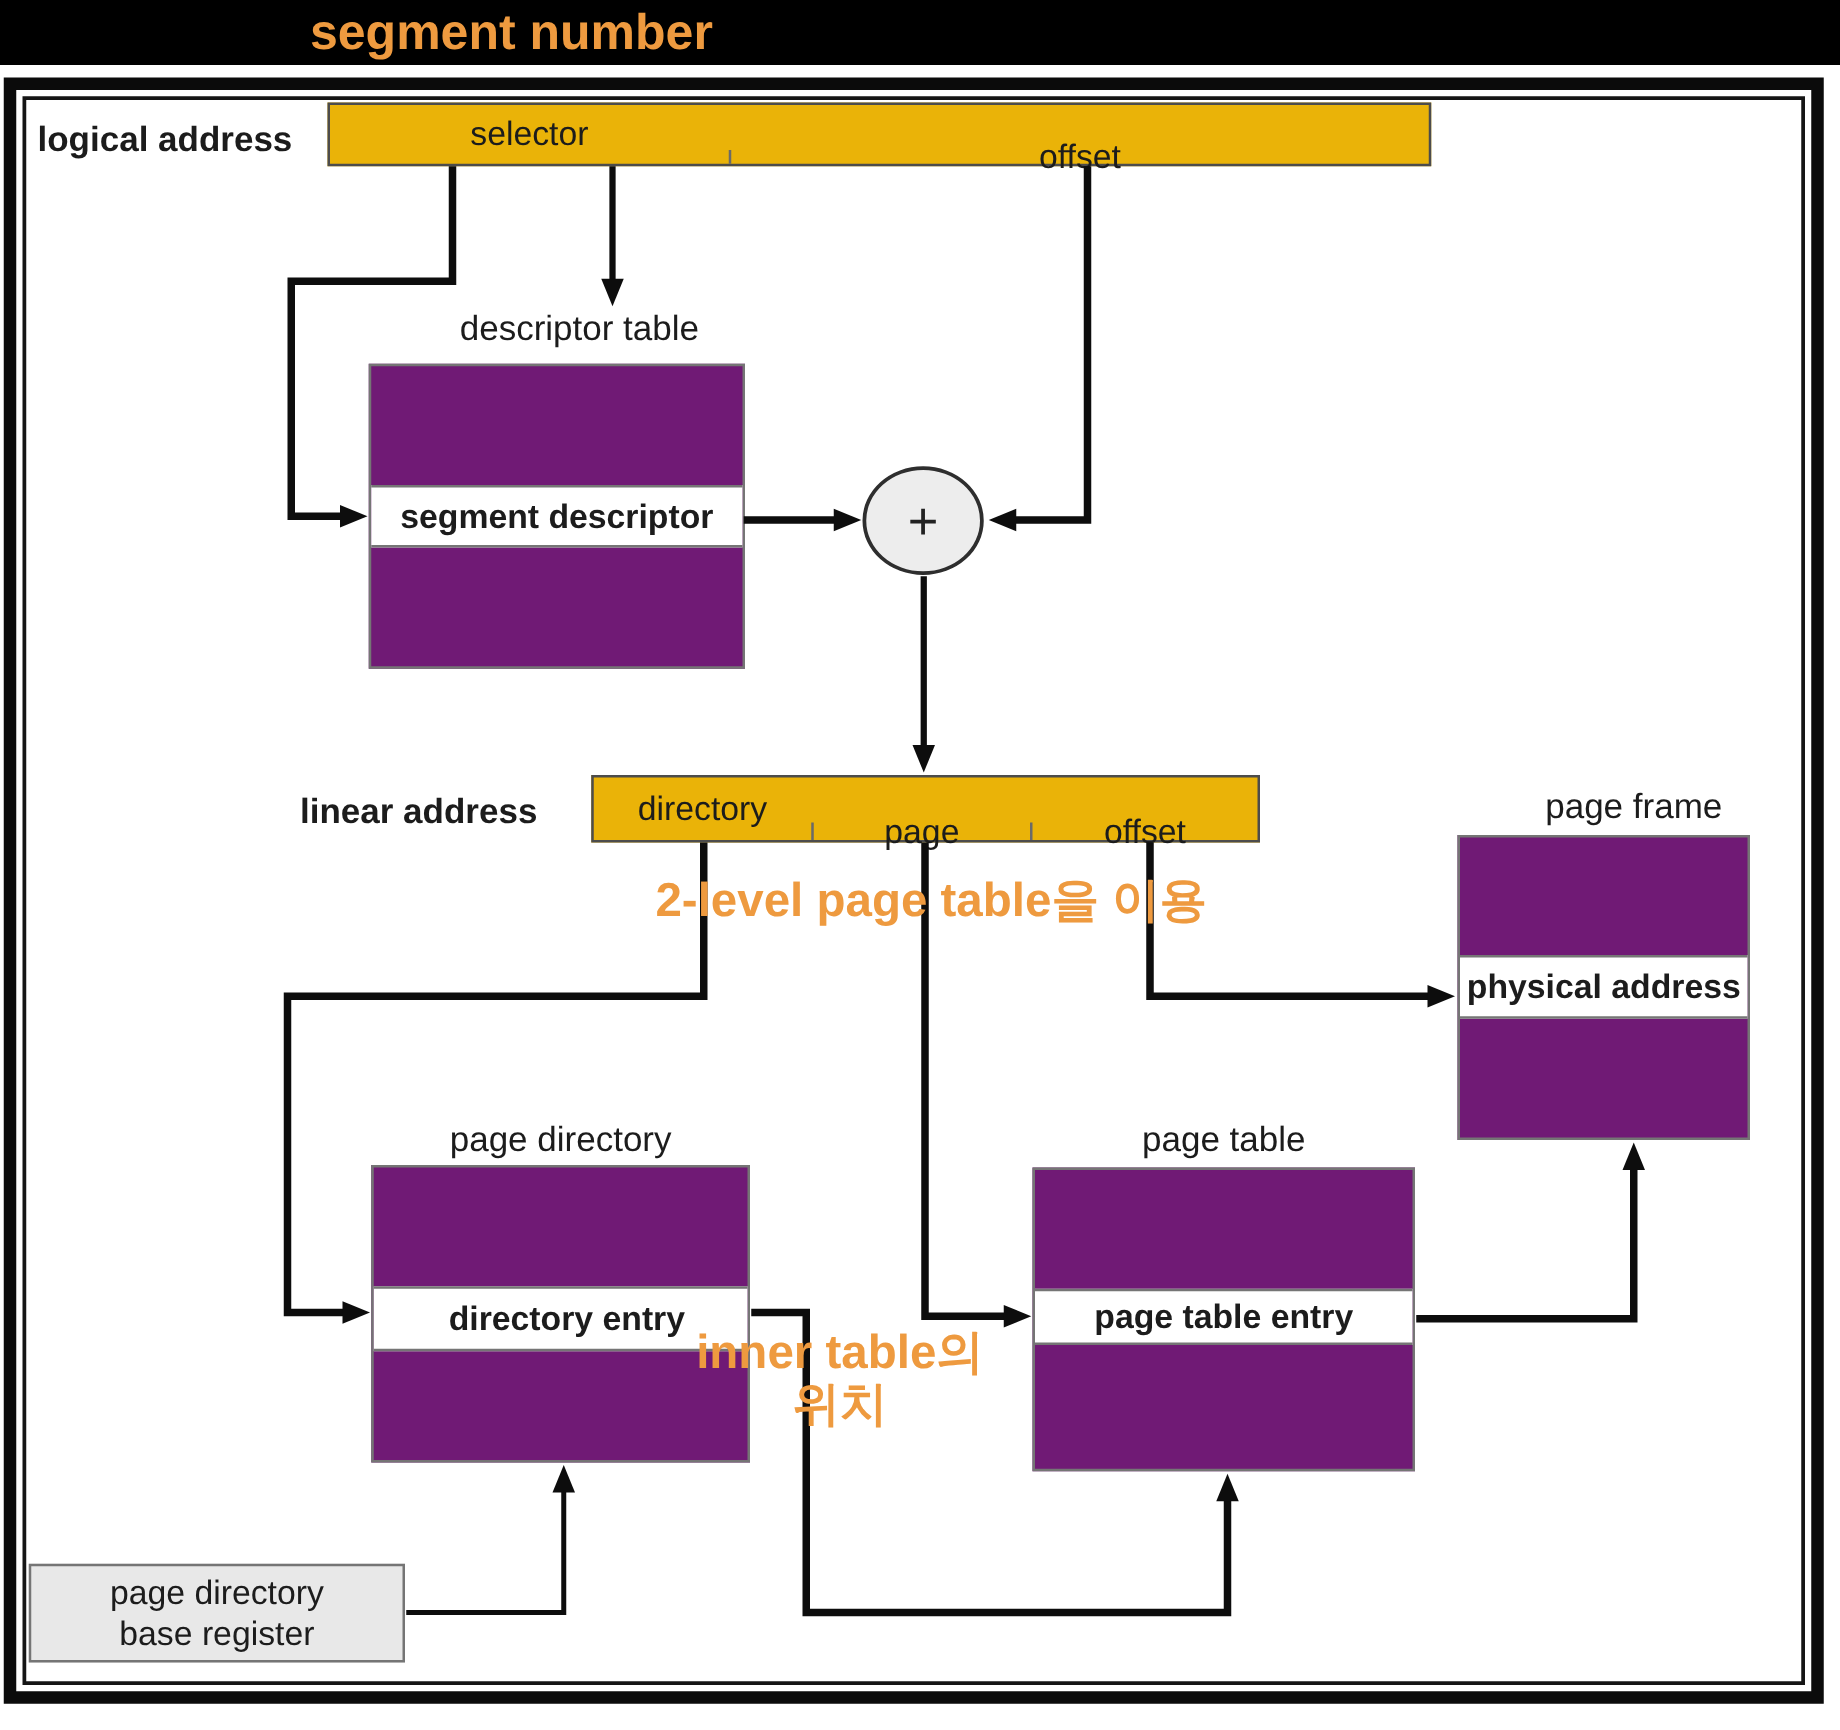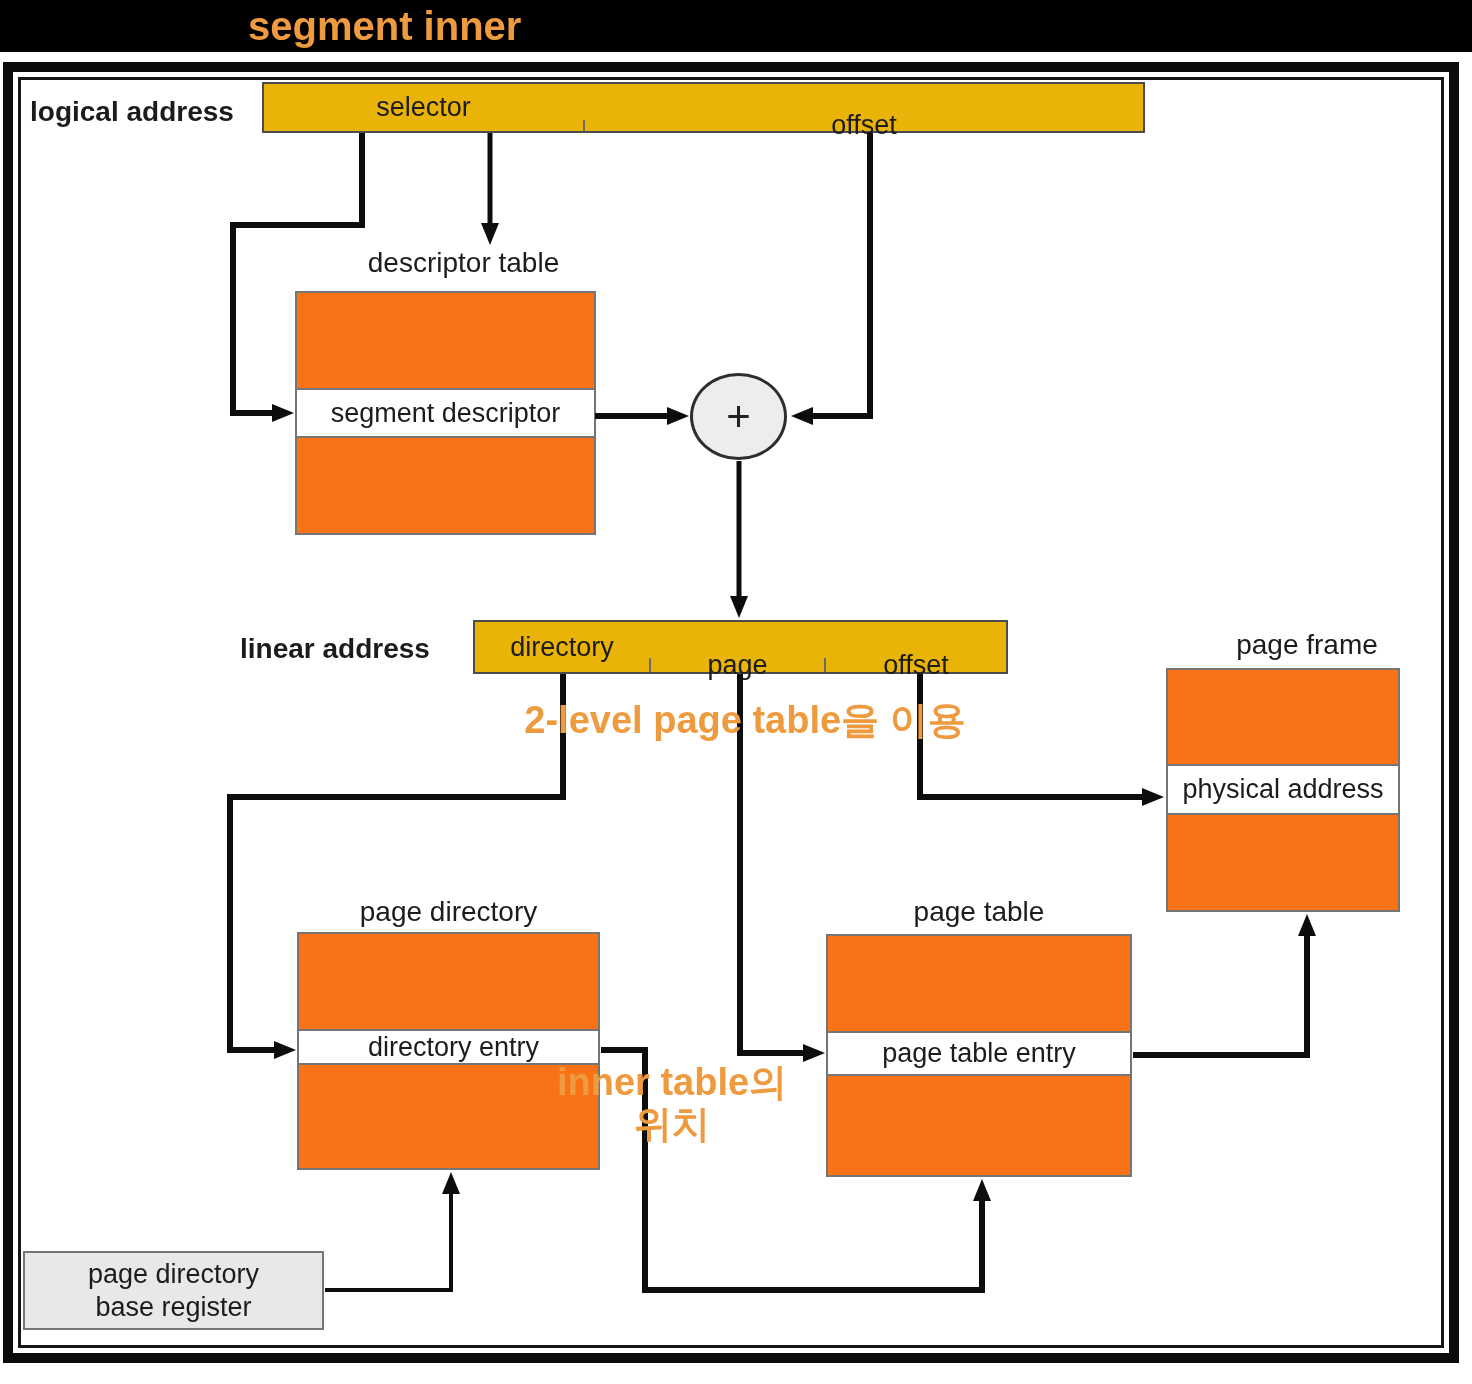--- a/index.html
+++ b/index.html
@@ -14,21 +14,21 @@
   .frame{position:absolute;left:3px;top:62px;width:1436px;height:1281px;border:10px solid #0b0b0b;}
   .frame-inner{position:absolute;left:5px;top:5px;right:5px;bottom:5px;border:3px solid #151515;background:#fff;}
 
   .lbl{position:absolute;font-size:28px;white-space:nowrap;font-weight:bold;}
   .title{position:absolute;font-size:28px;text-align:center;white-space:nowrap;}
 
   .fieldrow{position:absolute;display:flex;background:#eab308;border:2px solid #4c4c4c;box-sizing:border-box;}
   .fieldrow .cell{display:flex;align-items:center;justify-content:center;font-size:27px;box-sizing:border-box;}
   .fieldrow .cell + .cell{border-left:2px solid #6a6a6a;margin-top:36px;}
 
-  .table-box{position:absolute;background:#f97316;border:2px solid #757575;box-sizing:border-box;}
+  .table-box{position:absolute;background:#701a75;border:2px solid #757575;box-sizing:border-box;font-weight:bold;}
   .white-row{position:absolute;left:0;right:0;background:#fff;border-top:2px solid #757575;border-bottom:2px solid #757575;
     display:flex;align-items:center;justify-content:center;font-size:27px;box-sizing:border-box;}
 
   .adder{position:absolute;left:690px;top:373px;width:97px;height:87px;border:3px solid #2e2e2e;border-radius:50%;
     background:#ededed;display:flex;align-items:center;justify-content:center;font-size:42px;color:#222;box-sizing:border-box;}
 
   .note-2level{position:absolute;left:450px;top:695px;width:590px;text-align:center;font-size:38px;z-index:4;}
   .note-inner{position:absolute;left:522px;top:1061px;width:300px;text-align:center;font-size:38px;line-height:42px;z-index:4;}
 
   .pdbr{position:absolute;left:23px;top:1251px;width:301px;height:79px;background:#e8e8e8;border:2px solid #757575;
@@ -36,21 +36,21 @@
 
   svg.wires{position:absolute;left:0;top:0;width:1472px;height:1384px;z-index:3;pointer-events:none;}
   svg.wires path{fill:none;stroke:#0d0d0d;}
 </style>
 </head>
 <body>
 
 <div class="canvas">
 
   <div class="black-band"></div>
-  <div class="seg-number orange">segment inner</div>
+  <div class="seg-number orange">segment number</div>
 
   <div class="frame">
     <div class="frame-inner"></div>
   </div>
 
   <div class="lbl" style="left:30px;top:96px;">logical address</div>
   <div class="fieldrow" style="left:262px;top:82px;width:883px;height:51px;">
     <div class="cell" style="width:319px;">selector</div>
     <div class="cell" style="flex:1;">offset</div>
   </div>
@@ -72,21 +72,21 @@
   </div>
 
   <div class="note-2level orange">2-level page table을 이용</div>
   <div class="note-inner orange">
     <div>inner table의</div>
     <div>위치</div>
   </div>
 
   <div class="title" style="left:297px;top:896px;width:303px;">page directory</div>
   <div class="table-box" style="left:297px;top:932px;width:303px;height:238px;">
-    <div class="white-row" style="top:95px;height:36px;padding-left:10px;">directory entry</div>
+    <div class="white-row" style="top:95px;height:52px;padding-left:10px;">directory entry</div>
   </div>
 
   <div class="title" style="left:826px;top:896px;width:306px;">page table</div>
   <div class="table-box" style="left:826px;top:934px;width:306px;height:243px;">
     <div class="white-row" style="top:95px;height:45px;">page table entry</div>
   </div>
 
   <div class="title" style="left:1166px;top:629px;width:282px;">page frame</div>
   <div class="table-box" style="left:1166px;top:668px;width:234px;height:244px;">
     <div class="white-row" style="top:94px;height:51px;">physical address</div>

